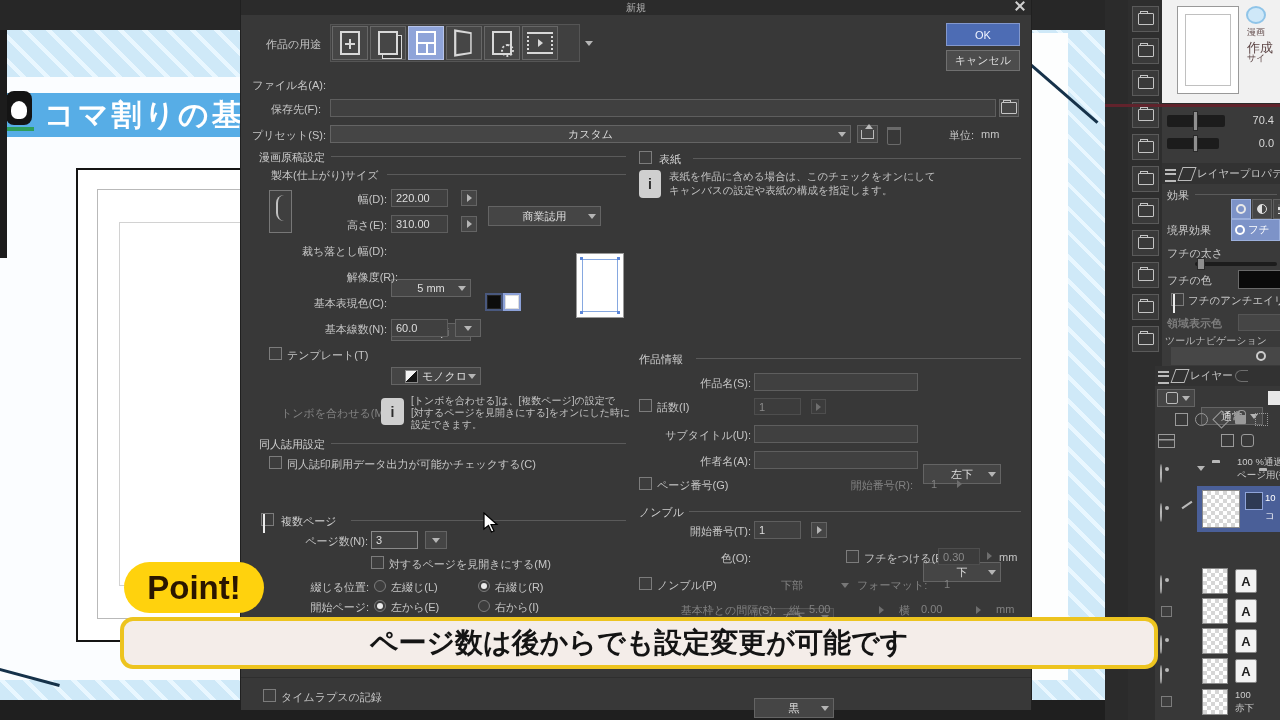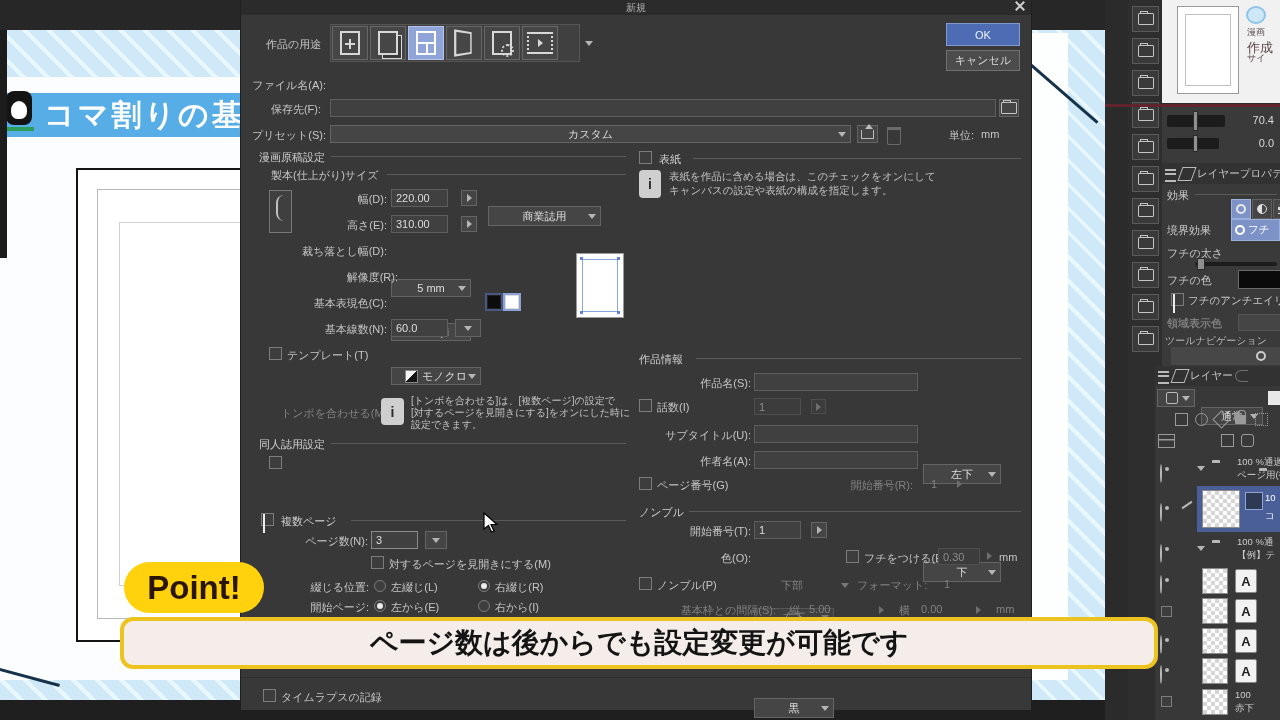--- a/index.html
+++ b/index.html
@@ -272,27 +272,20 @@
     <div class="abs" style="left:0;top:120px;width:125px;height:46px;">
       <span class="abs eye" style="left:5px;top:18px;"></span>
       <span class="abs" style="left:26px;top:18px;width:12px;height:2px;background:#b9b9b9;transform:rotate(-35deg);"></span>
       <span class="abs" style="left:42px;top:0;width:83px;height:46px;background:#4a5f98;"></span>
       <span class="abs thumb" style="left:47px;top:4px;width:38px;height:38px;background-color:#fff;"></span>
       <span class="abs" style="left:90px;top:6px;width:16px;height:16px;background:#2e3a54;border:1px solid #8fa4d9;"></span>
       <span class="abs lay-lbl" style="left:110px;top:6px;color:#fff;">10</span>
       <span class="abs lay-lbl" style="left:110px;top:24px;color:#fff;">コ</span>
     </div>
     
-    <div class="abs" style="left:0;top:166px;width:125px;height:34px;">
-      <span class="abs eye" style="left:5px;top:13px;"></span>
-      <span class="abs chev" style="left:42px;top:14px;"></span>
-      <span class="abs folder-g" style="left:55px;top:11px;"></span>
-      <span class="abs lay-lbl" style="left:82px;top:4px;">100 %通</span>
-      <span class="abs lay-lbl" style="left:82px;top:17px;">【例】テ</span>
-    </div>
     
     <div class="abs" style="left:0;top:200px;width:125px;height:30px;">
       <span class="abs eye" style="left:5px;top:10px;"></span>
       <span class="abs thumb" style="left:47px;top:2px;width:26px;height:26px;"></span>
       <span class="abs abadge" style="left:80px;top:3px;">A</span>
     </div>
     <div class="abs" style="left:0;top:230px;width:125px;height:30px;">
       <span class="abs cb" style="left:6px;top:10px;width:11px;height:11px;"></span>
       <span class="abs thumb" style="left:47px;top:2px;width:26px;height:26px;"></span>
       <span class="abs abadge" style="left:80px;top:3px;">A</span>
@@ -458,20 +451,21 @@
   <div class="abs infoic" style="left:140px;top:398px;width:23px;height:27px;">
       <span>i</span>
     </div>
   <span class="abs infotext" style="left:170px;top:395px;">[トンボを合わせる]は、[複数ページ]の設定で</span>
   <span class="abs infotext" style="left:170px;top:407px;">[対するページを見開きにする]をオンにした時に</span>
   <span class="abs infotext" style="left:170px;top:419px;">設定できます。</span>
 
   <span class="abs grp" style="left:18px;top:437px;">同人誌用設定</span>
   <div class="abs hr" style="left:90px;top:443px;width:295px;"></div>
   <div class="abs cb" style="left:28px;top:456px;"></div>
+  <span class="abs lbl" style="left:46px;top:457px;">同人誌印刷用データ出力が可能かチェックする(C)</span>
 
   <div class="abs cb" style="left:20px;top:513px;"><span class="checkmk"></span></div>
   <span class="abs grp" style="left:40px;top:514px;">複数ページ</span>
   <div class="abs hr" style="left:110px;top:520px;width:275px;"></div>
   <span class="abs lbl lblR" style="left:40px;top:534px;width:87px;">ページ数(N):</span>
   <div class="abs inp" style="left:130px;top:531px;width:47px;height:18px;border-color:#8a8a8a;">
       <span>3</span>
     </div>
   <div class="abs stepbtn" style="left:184px;top:531px;width:22px;height:18px;">
       <span class="chev"></span>

